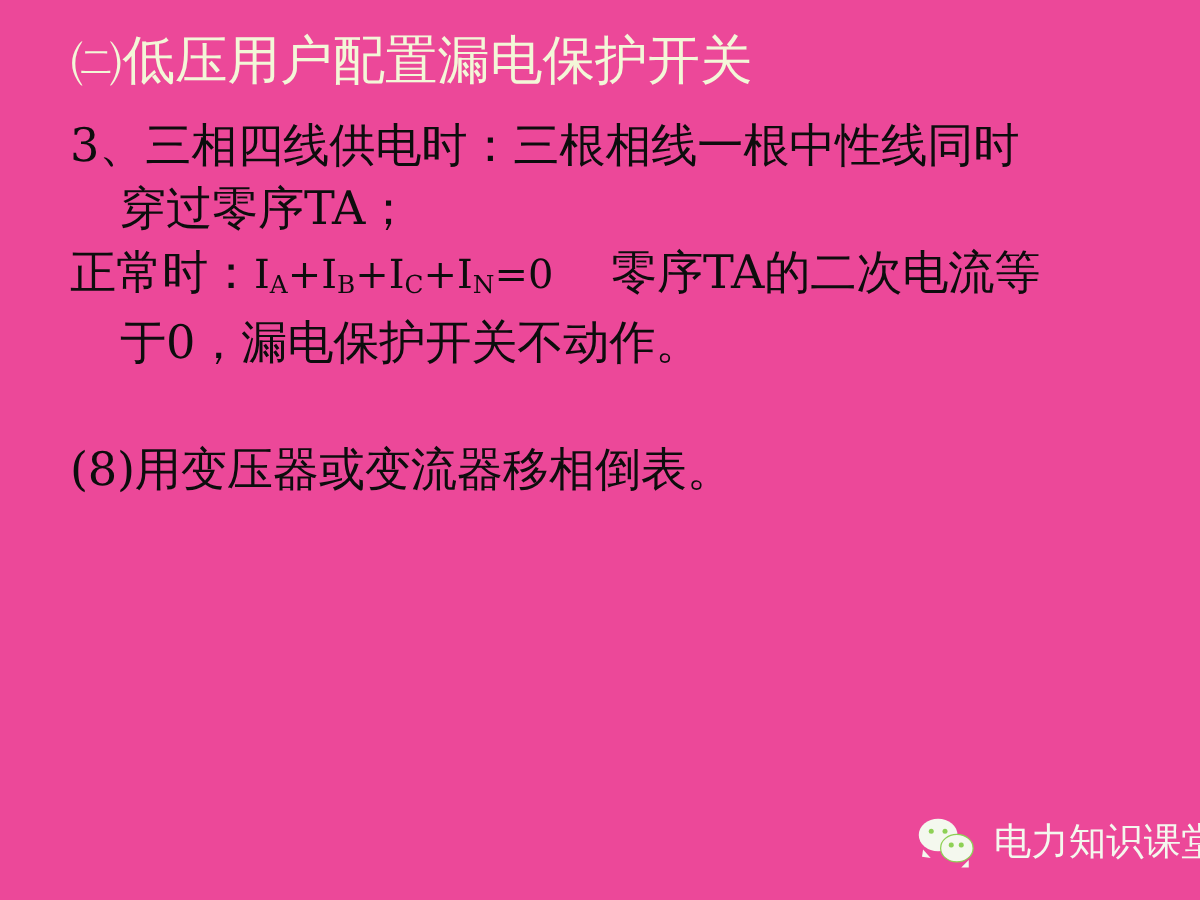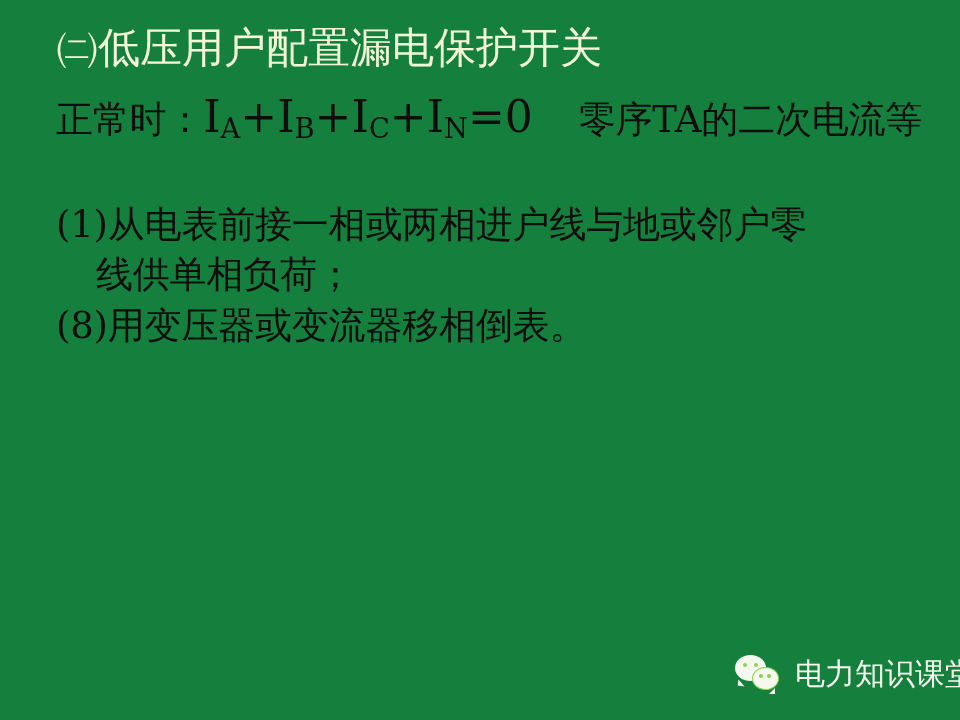--- a/index.html
+++ b/index.html
@@ -11,21 +11,21 @@
     height: 720px;
     overflow: hidden;
     background: #8ed155;
     font-family: "DejaVu Serif", "Liberation Serif", serif;
   }
 
   #slide {
     position: relative;
     width: 960px;
     height: 720px;
-    background: #15803d;
+    background: #ec4899;
     box-sizing: border-box;
   }
 
   
   .slide-title {
     position: absolute;
     left: 56px;
     top: 22px;
     width: 880px;
     font-family: "DejaVu Serif", "Liberation Serif", serif;
@@ -55,21 +55,21 @@
     letter-spacing: -0.2px;
   }
   
   .para > .lead {
     margin-left: -40px;
   }
 
   
   .f {
     font-family: "DejaVu Serif", "Liberation Serif", serif;
-    font-size: 44px;
+    font-size: 32px;
     letter-spacing: 0px;
   }
   .f sub {
     font-size: 0.62em;
     vertical-align: baseline;
     position: relative;
     top: 0.22em;
     letter-spacing: 0;
   }
   .gap-wide { display: inline-block; width: 46px; }
@@ -151,34 +151,35 @@
 </style>
 </head>
 <body>
 
 <div id="slide">
 
   <div class="slide-title">㈡低压用户配置漏电保护开关</div>
 
   <div class="body-block">
 
+    <p class="para">
+      <span class="lead">3、三相四线供电时：三根相线一根中性线同时</span><br>
+      <span>穿过零序TA；</span>
+    </p>
 
     <p class="para">
       <span class="lead"><span>正常时：</span><span class="f"><span>I</span><sub>A</sub><span>+</span><span>I</span><sub>B</sub><span>+</span><span>I</span><sub>C</sub><span>+</span><span>I</span><sub>N</sub><span>=</span><span>0</span></span><span class="gap-wide"></span><span>零序TA的二次电流等</span></span><br>
+      <span>于0，漏电保护开关不动作。</span>
     </p>
 
     <p class="para">
       <br>
     </p>
 
 
-    <p class="para">
-      <span class="lead">(1)从电表前接一相或两相进户线与地或邻户零</span><br>
-      <span>线供单相负荷；</span>
-    </p>
 
     <p class="para">
       <span class="lead">(8)用变压器或变流器移相倒表。</span>
     </p>
 
   </div>
 
   <div class="watermark">
     <div class="wechat-icon">
       <div class="bubble-big">

